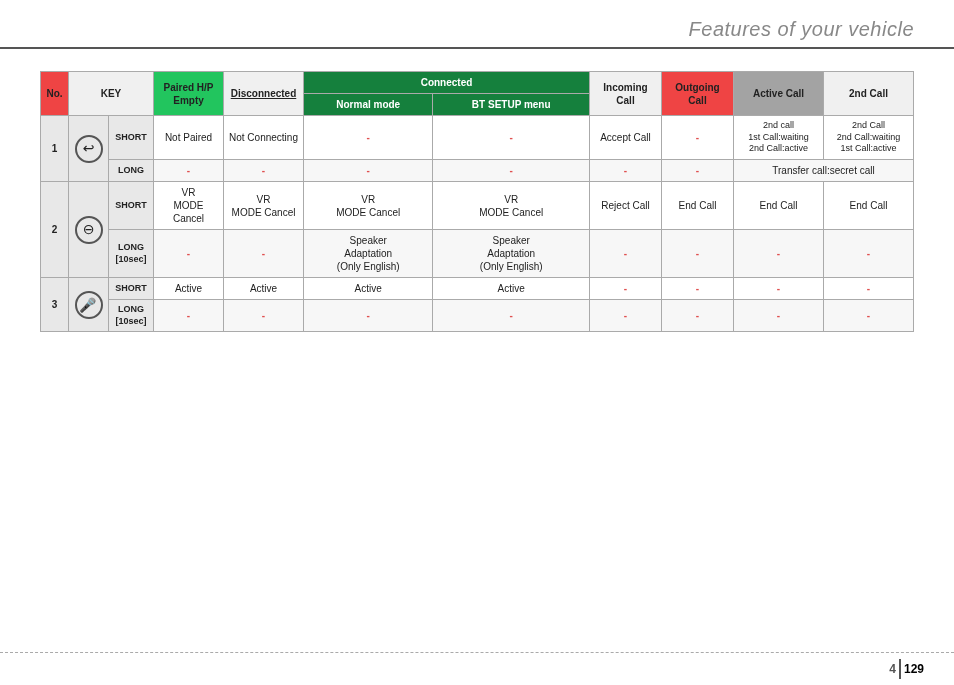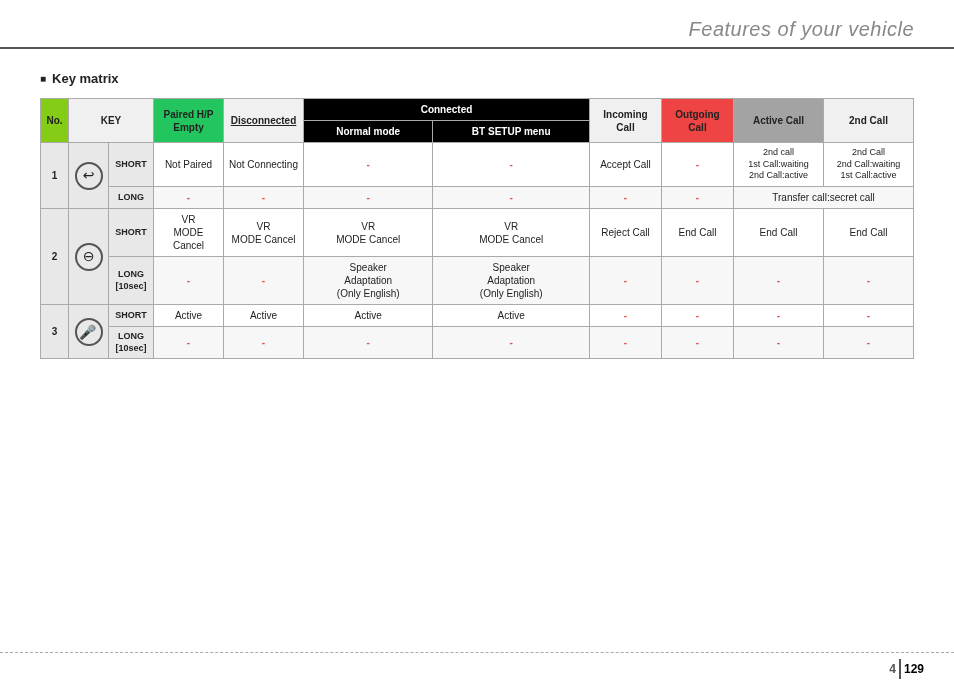--- a/index.html
+++ b/index.html
@@ -114,38 +114,37 @@
       color: #555;
     }
 
     .page-number {
       font-size: 12px;
       font-weight: bold;
       color: #000000;
     }
 
     .connected-header {
-      background: #000000;
+      background: #15803d;
       color: #fff;
     }
   </style>
 </head>
 <body>
 
 <div class="page-header">
   <span class="page-title">Features of your vehicle</span>
 </div>
 
 <div class="content-area">
-  <div class="section-title">Key matrix</div>
 
   <table>
     <thead>
       <tr>
-        <th rowspan="3" style="background:#84cc16;width:28px;">No.</th>
+        <th rowspan="3" style="background:#ef4444;width:28px;">No.</th>
         <th rowspan="3" colspan="2" style="background:#f0f0f0;width:85px;">KEY</th>
         <th rowspan="3" style="background:#22c55e;width:70px;">Paired H/P Empty</th>
         <th rowspan="3" style="background:#f0f0f0;width:80px;text-decoration:underline;">Disconnected</th>
         <th colspan="2" class="connected-header" style="width:160px;">Connected</th>
         <th rowspan="3" style="background:#f0f0f0;width:72px;">Incoming Call</th>
         <th rowspan="3" style="background:#ef4444;width:72px;">Outgoing Call</th>
         <th rowspan="3" style="background:#a3a3a3;width:90px;">Active Call</th>
         <th rowspan="3" style="background:#f0f0f0;width:90px;">2nd Call</th>
       </tr>
       <tr>

